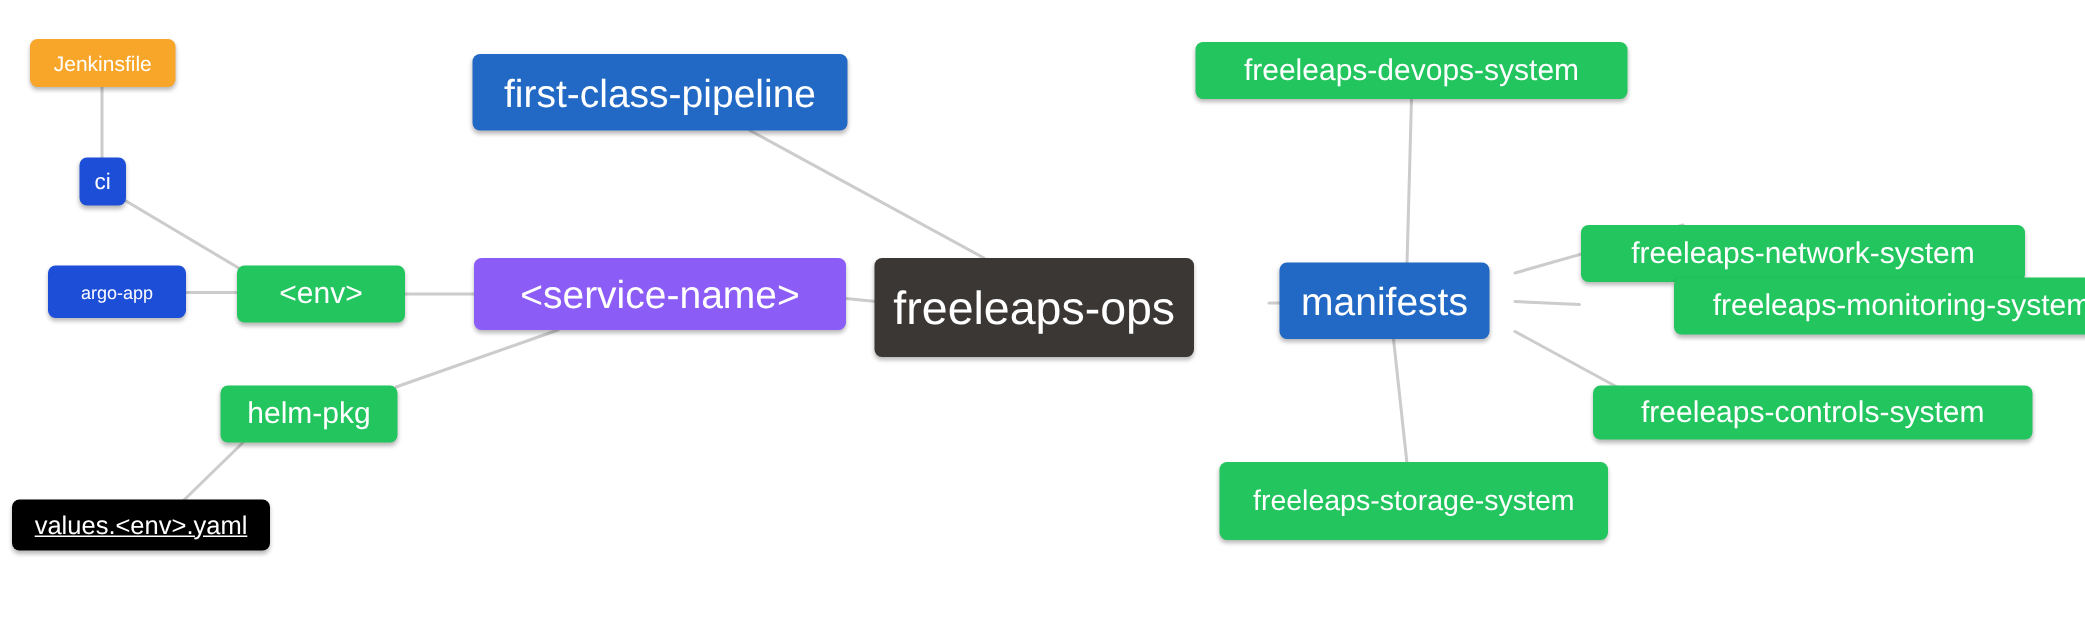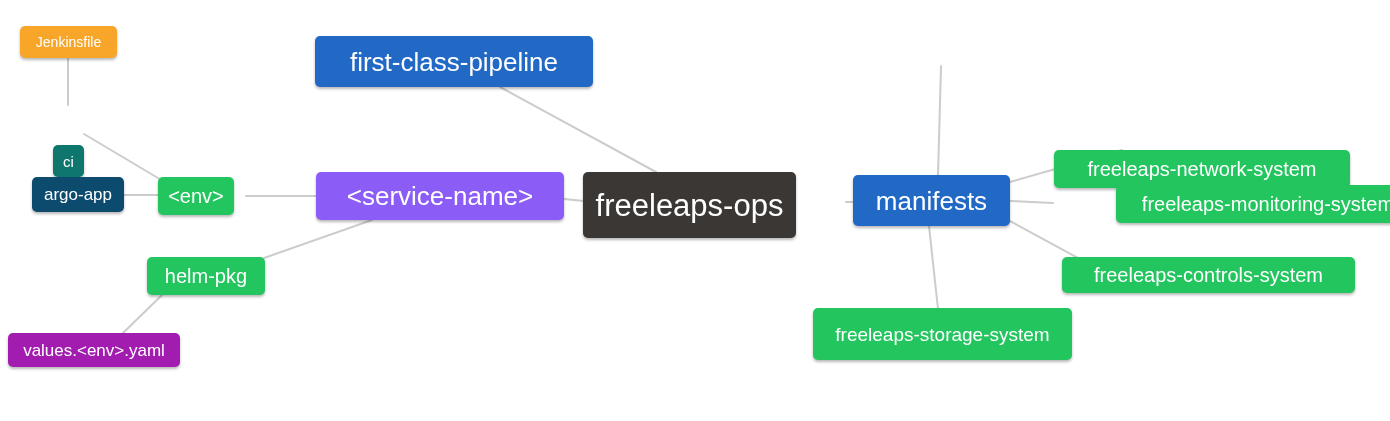--- a/index.html
+++ b/index.html
@@ -36,29 +36,29 @@
     color: #ffffff;
     border-radius: 5px;
     white-space: nowrap;
     box-shadow: 0 2px 3px rgba(0,0,0,0.28);
     padding: 0 4px;
     cursor: default;
     line-height: 1;
   }
   
   .n0  { left: 20px;   top: 26px;  width: 97px;  height: 32px; font-size: 14px; background: #f8a62a; }
-  .n1  { left: 53px;   top: 105px; width: 31px;  height: 32px; font-size: 15px; background: #0f766e; margin-top: 40px; }
-  .n2  { left: 32px;   top: 177px; width: 92px;  height: 35px; font-size: 17px; background: #0c4a6e; }
-  .n3  { left: 158px;  top: 177px; width: 76px;  height: 38px; font-size: 20px; background: #22c55e; }
+  .n1  { left: 53px;   top: 105px; width: 31px;  height: 32px; font-size: 15px; background: #1d4ed8; }
+  .n2  { left: 32px;   top: 177px; width: 92px;  height: 35px; font-size: 12px; background: #1d4ed8; }
+  .n3  { left: 158px;  top: 177px; width: 112px;  height: 38px; font-size: 20px; background: #22c55e; }
   .n4  { left: 147px;  top: 257px; width: 118px; height: 38px; font-size: 20px; background: #22c55e; }
-  .n5  { left: 8px;    top: 333px; width: 172px; height: 34px; font-size: 17px; background: #a21caf; }
+  .n5  { left: 8px;    top: 333px; width: 172px; height: 34px; font-size: 17px; background: #000000; text-decoration: underline; }
   .n6  { left: 316px;  top: 172px; width: 248px; height: 48px; font-size: 26px; background: #8b5cf6; }
-  .n7  { left: 315px;  top: 36px;  width: 278px; height: 51px; font-size: 26px; background: #2169c5; }
+  .n7  { left: 315px;  top: 36px;  width: 250px; height: 51px; font-size: 26px; background: #2169c5; }
   .n8  { left: 583px;  top: 172px; width: 213px; height: 66px; font-size: 31px; background: #3b3735; }
-  .n9  { left: 853px;  top: 175px; width: 157px; height: 51px; font-size: 26px; background: #2169c5; }
+  .n9  { left: 853px;  top: 175px; width: 140px; height: 51px; font-size: 26px; background: #2169c5; }
   .n10 { left: 797px;  top: 28px;  width: 288px; height: 38px; font-size: 20px; background: #22c55e; }
   .n11 { left: 1054px; top: 112px; width: 296px; height: 38px; font-size: 20px; background: #22c55e; margin-top: 38px; }
   .n12 { left: 1116px; top: 185px; width: 304px; height: 38px; font-size: 20px; background: #22c55e; }
   .n13 { left: 1062px; top: 257px; width: 293px; height: 36px; font-size: 20px; background: #22c55e; }
   .n14 { left: 813px;  top: 308px; width: 259px; height: 52px; font-size: 19px; background: #22c55e; }
 </style>
 </head>
 <body>
 
 <div class="canvas">
@@ -83,18 +83,19 @@
   <div class="node n0">Jenkinsfile</div>
   <div class="node n1">ci</div>
   <div class="node n2">argo-app</div>
   <div class="node n3">&lt;env&gt;</div>
   <div class="node n4">helm-pkg</div>
   <div class="node n5">values.&lt;env&gt;.yaml</div>
   <div class="node n6">&lt;service-name&gt;</div>
   <div class="node n7">first-class-pipeline</div>
   <div class="node n8">freeleaps-ops</div>
   <div class="node n9">manifests</div>
+  <div class="node n10">freeleaps-devops-system</div>
   <div class="node n11">freeleaps-network-system</div>
   <div class="node n12">freeleaps-monitoring-system</div>
   <div class="node n13">freeleaps-controls-system</div>
   <div class="node n14">freeleaps-storage-system</div>
 
 </div>
 
 </body></html>

